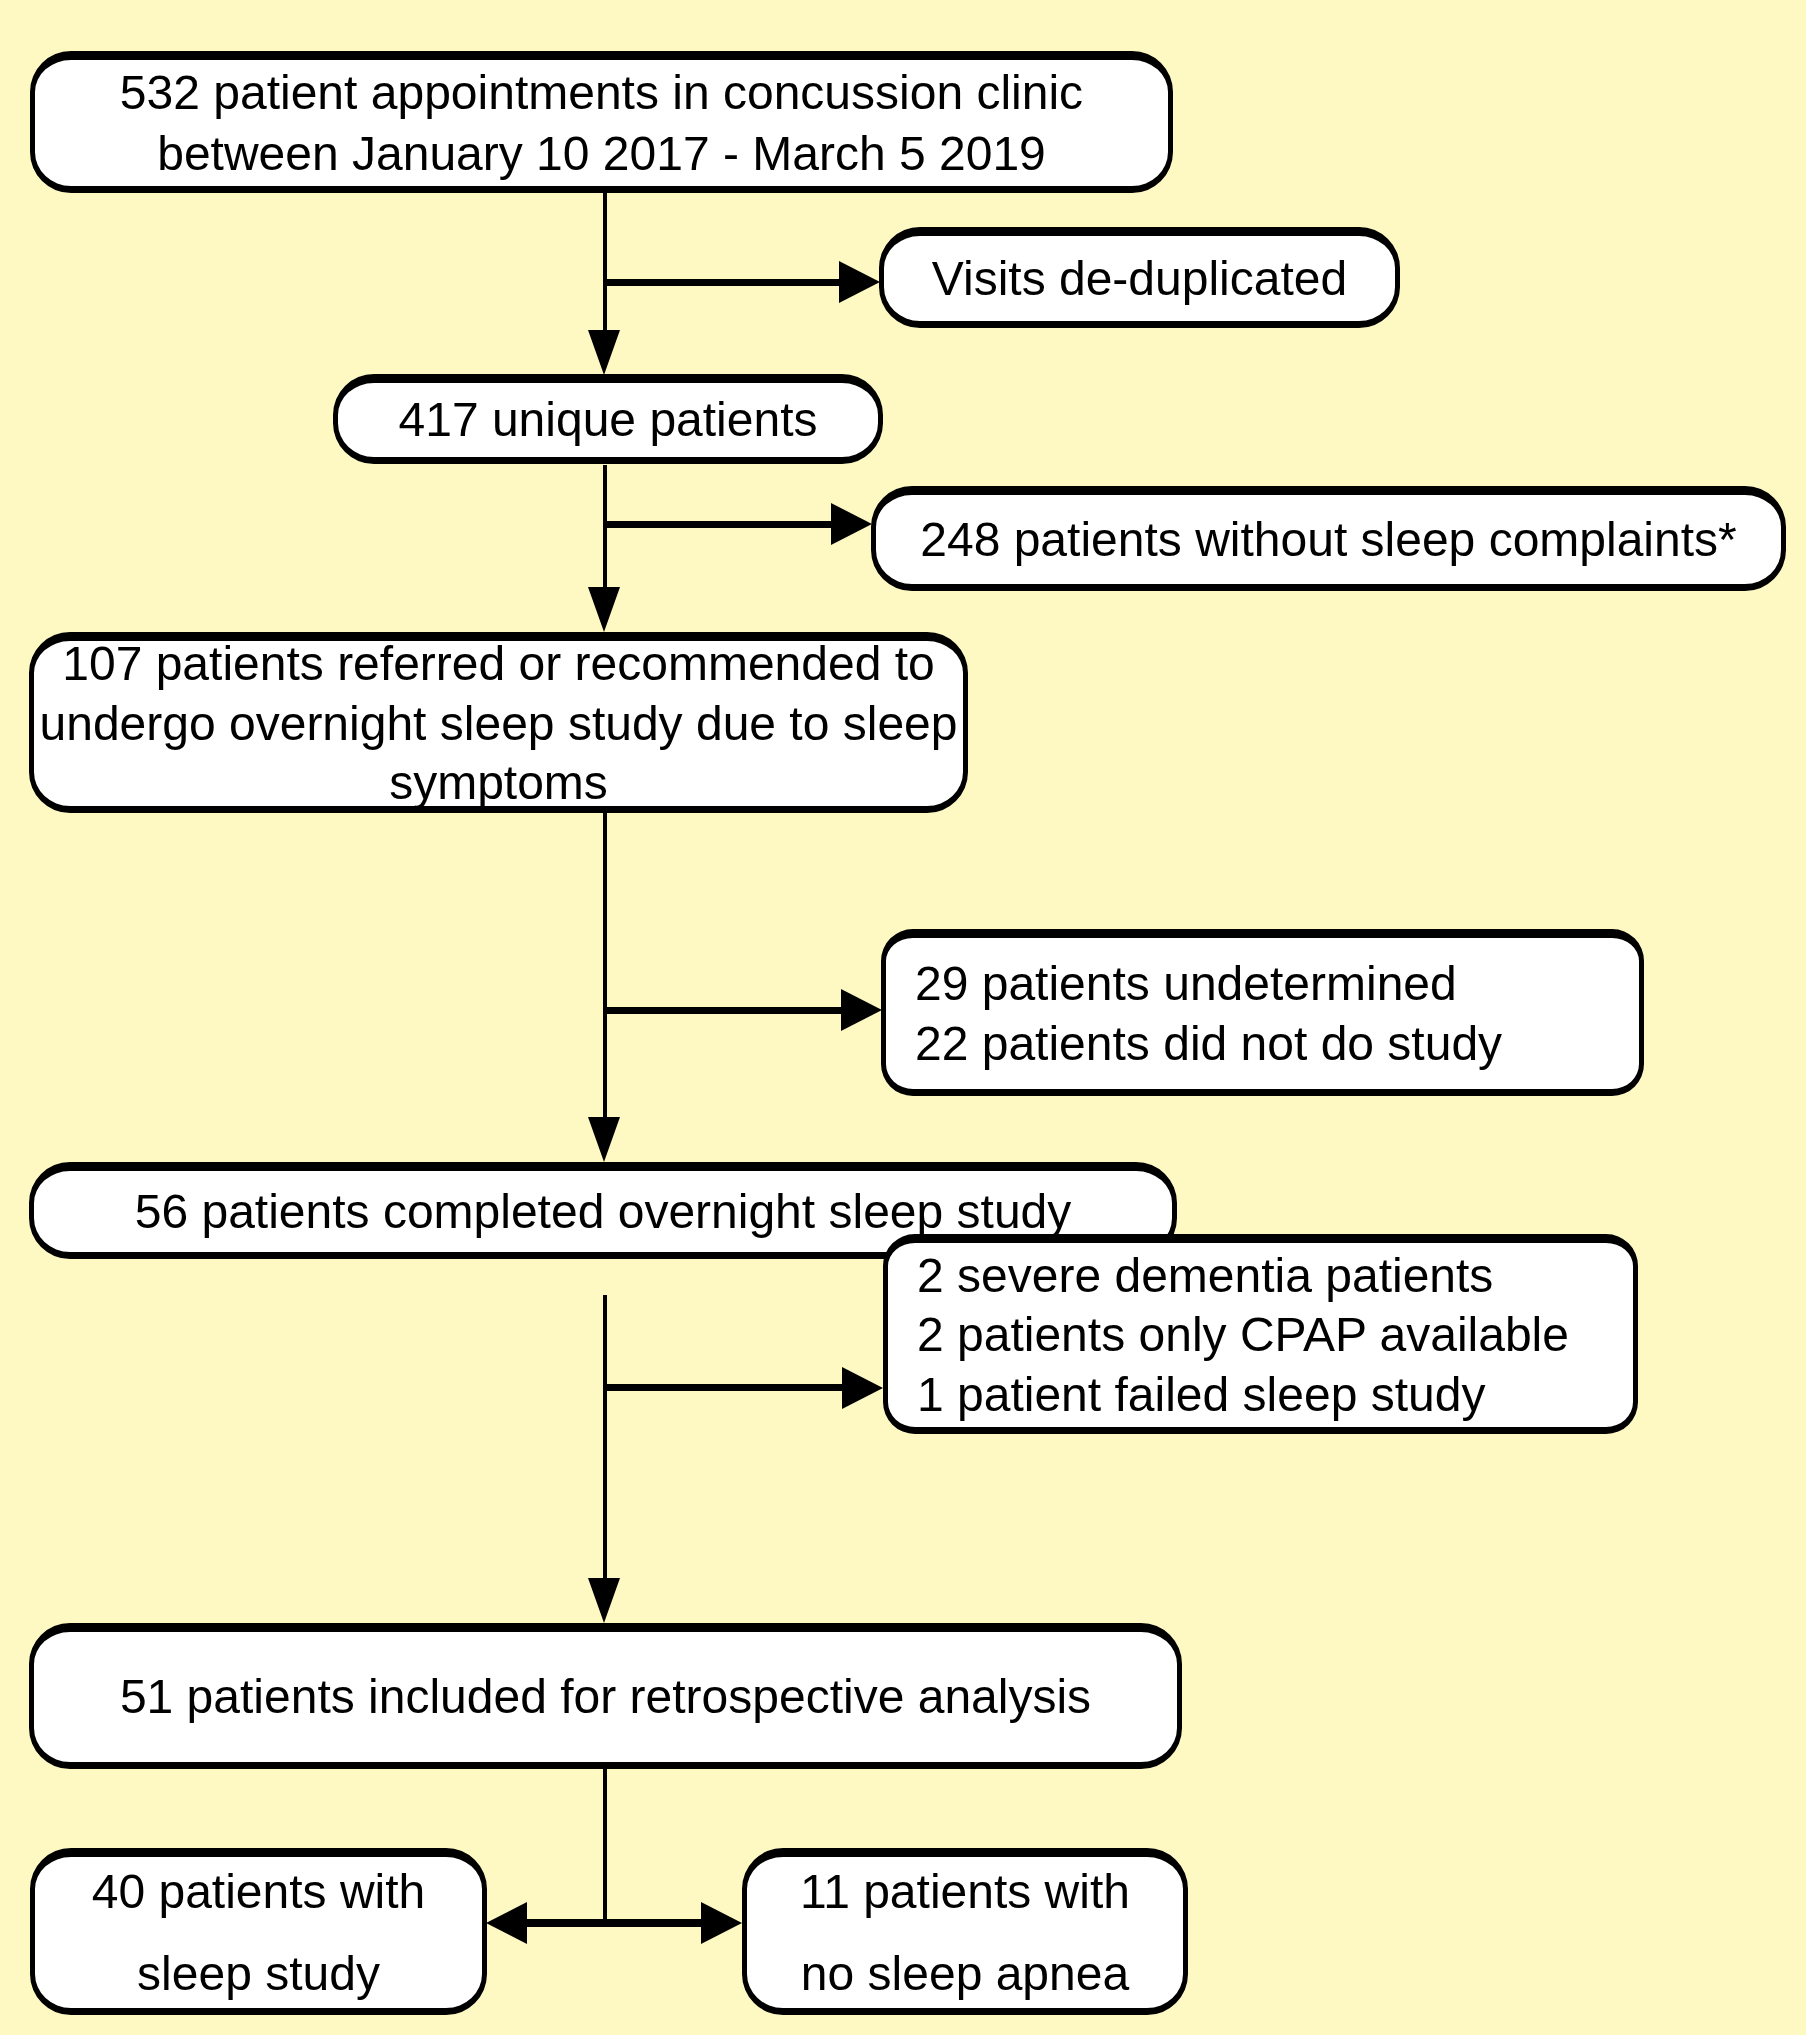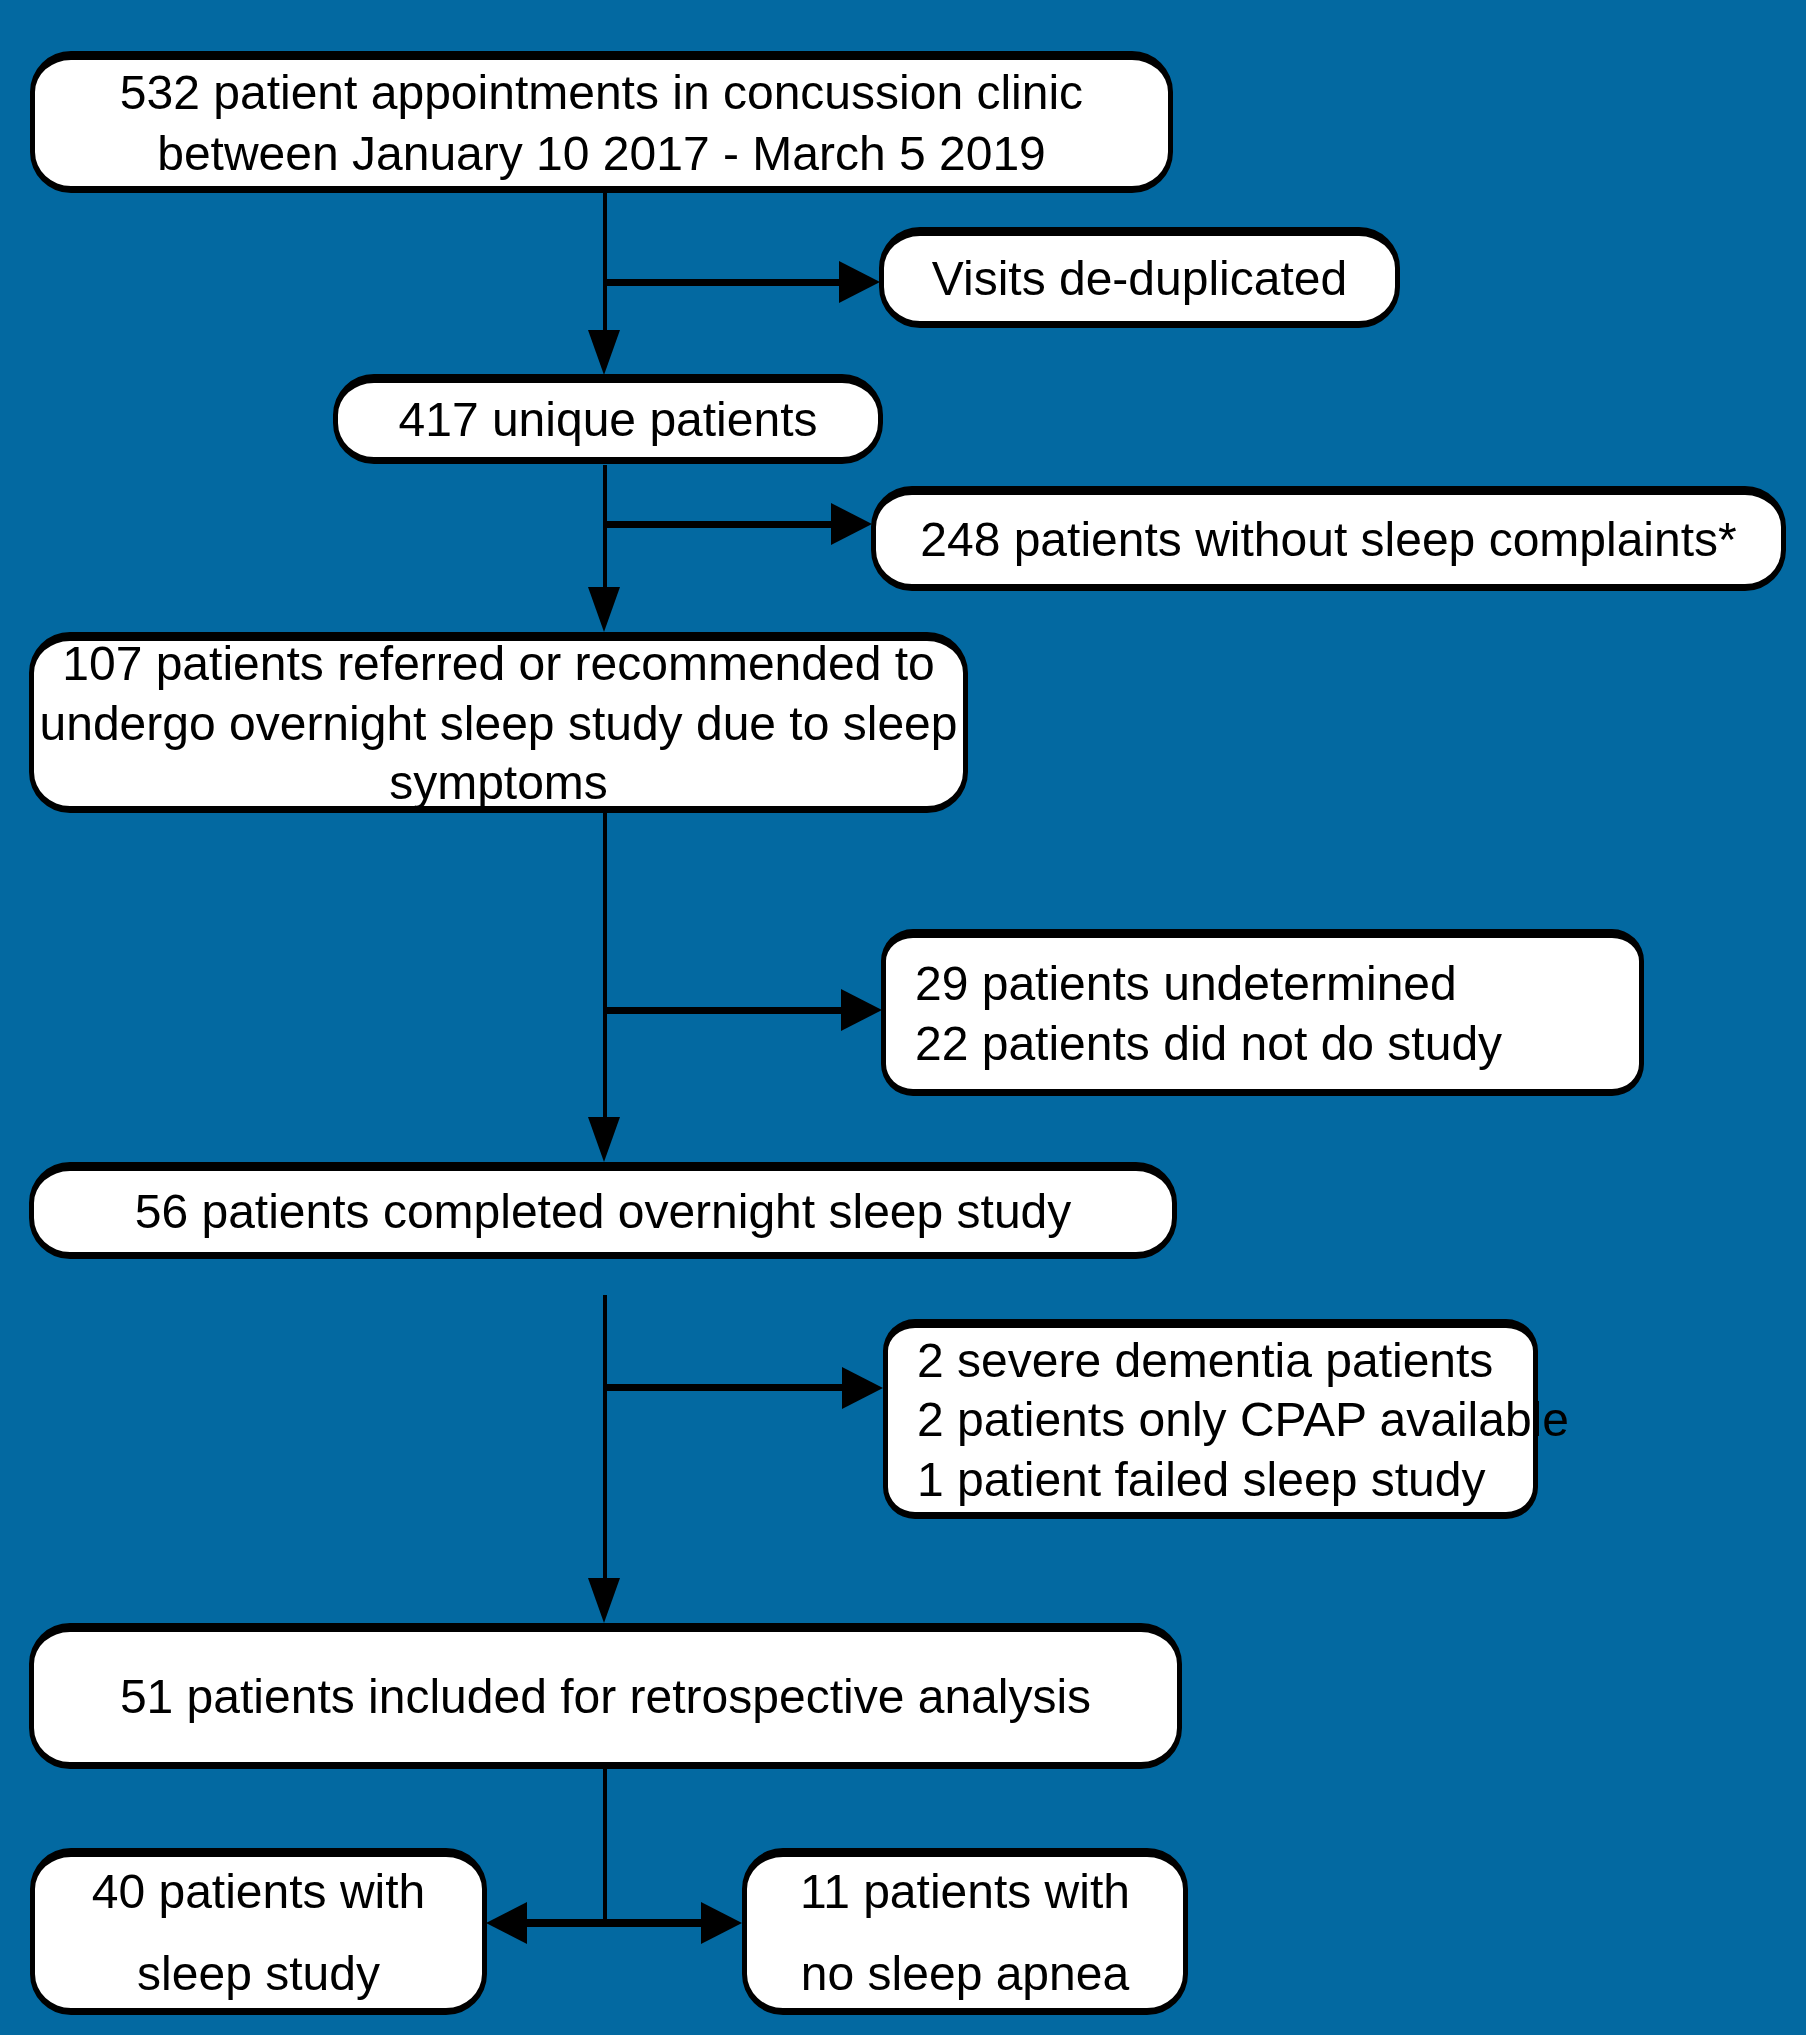--- a/index.html
+++ b/index.html
@@ -1,18 +1,18 @@
 <!DOCTYPE html>
 <html style="font-size:8px"><head>
 <meta charset="utf-8">
 <style>
   html,body{margin:0;padding:0;background:#ffffff;}
   body{width:1807px;height:2035px;}
   #canvas{
-    position:relative;width:1807px;height:2035px;background:#0369a1;
+    position:relative;width:1807px;height:2035px;background:#fef9c3;
     font-family:"Liberation Sans", sans-serif;color:#000;
   }
   .node{
     position:absolute;box-sizing:border-box;background:#ffffff;
     border:5.6px solid #000;border-top-width:9.6px;border-bottom-width:7.6px;
     border-radius:41px;
     display:flex;flex-direction:column;justify-content:center;align-items:center;
     text-align:center;font-size:48px;line-height:1.28;color:#000;
   }
   .node .ln{display:block;white-space:nowrap;}
@@ -33,21 +33,21 @@
     border-right:41px solid #000;}
 
   
   #n-start{left:30px;top:51px;width:1143px;height:142px;}
   #n-dedup{left:879px;top:227px;width:521px;height:101px;}
   #n-unique{left:333px;top:374px;width:550px;height:90px;}
   #n-nocomplaints{left:871px;top:486px;width:915px;height:105px;}
   #n-referred{left:29px;top:632px;width:939px;height:181px;}
   #n-undetermined{left:881px;top:929px;width:763px;height:167px;}
   #n-completed{left:29px;top:1162px;width:1148px;height:97px;}
-  #n-excluded{left:883px;top:1319px;width:655px;height:200px;}
+  #n-excluded{left:883px;top:1234px;width:755px;height:200px;}
   #n-included{left:29px;top:1623px;width:1153px;height:146px;}
   #n-apnea{left:30px;top:1837px;width:457px;height:167px;}
   #n-noapnea{left:742px;top:1837px;width:446px;height:167px;}
 
   
   #v1{left:603px;top:193px;height:137px;}
   #a1{left:588px;top:330px;}
   #h1{left:605px;top:279px;width:234px;}
   #ah1{left:839px;top:261px;}
   #v2{left:603px;top:465px;height:122px;}

